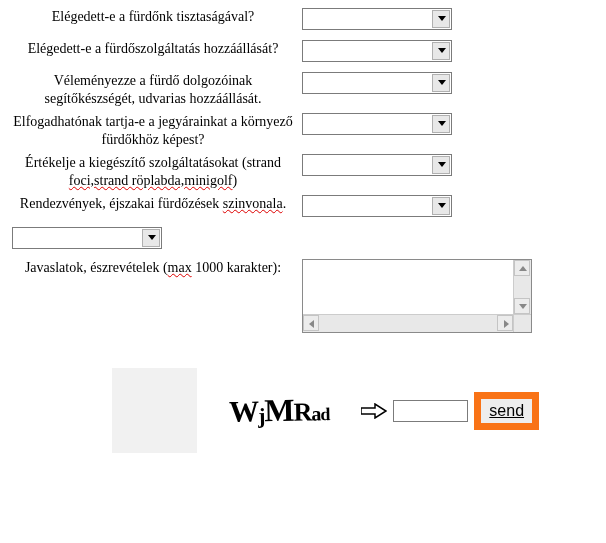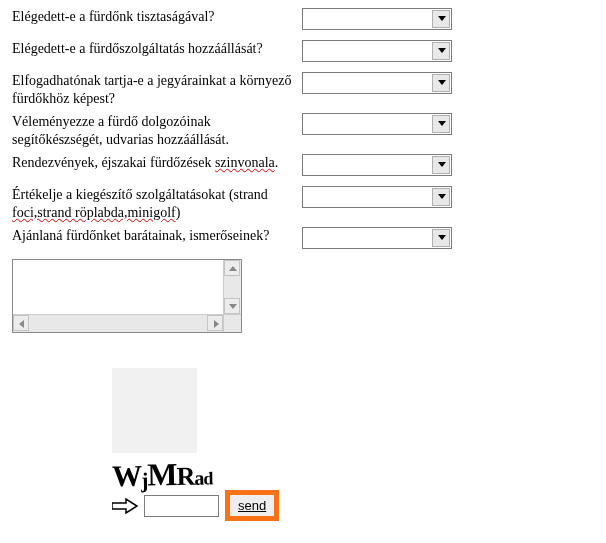--- a/index.html
+++ b/index.html
@@ -14,20 +14,21 @@
     }
     .row {
       display: flex;
       align-items: flex-start;
       margin-bottom: 6px;
     }
     .label-col {
       width: 290px;
       padding-right: 8px;
       line-height: 1.25;
+      text-align: center;
     }
     .input-col {
       flex: 0 0 auto;
     }
     .dropdown {
       width: 150px;
       height: 22px;
       border: 1px solid #7b7b7b;
       background: #fff;
       position: relative;
@@ -145,25 +146,25 @@
       bottom: 0;
       width: 18px;
       height: 18px;
       background: #e8e8e8;
       border-top: 1px solid #ccc;
       border-left: 1px solid #ccc;
     }
     .redline { text-decoration: underline wavy #d00; text-decoration-thickness: 1px; }
     .captcha-area {
       display: flex;
+      align-items: center;
       justify-content: flex-start;
       margin-top: 35px;
-      gap: 0;
+      gap: 32px;
       padding-left: 100px;
-      flex-direction: column;
     }
     .captcha-placeholder {
       width: 85px;
       height: 85px;
       background: #f1f1f1;
     }
     .captcha-text {
       font-family: serif;
       font-size: 28px;
       font-weight: bold;
@@ -181,24 +182,24 @@
       height: 16px;
     }
     .captcha-input {
       width: 75px;
       height: 22px;
       border: 1px solid #7b7b7b;
       background: #fff;
     }
     .send-btn {
       font-family: sans-serif;
-      font-size: 13px;
+      font-size: 16px;
       text-decoration: underline;
       background: #eee;
-      border: 5px solid #f97316;
+      border: 7px solid #f97316;
       padding: 3px 8px;
       cursor: pointer;
     }
     .captcha-right {
       display: flex;
       align-items: center;
       gap: 6px;
     }
   </style>
 </head>
@@ -207,42 +208,42 @@
 <div id="rows">
     <div class="row">
       <div class="label-col">Elégedett-e a fürdőnk tisztaságával?</div>
       <div class="input-col"><div class="dropdown"><span class="chev"></span></div></div>
     </div>
     <div class="row">
       <div class="label-col">Elégedett-e a fürdőszolgáltatás hozzáállását?</div>
       <div class="input-col"><div class="dropdown"><span class="chev"></span></div></div>
     </div>
     <div class="row">
+      <div class="label-col">Véleményezze a fürdő dolgozóinak segítőkészségét, udvarias hozzáállását.</div>
+      <div class="input-col"><div class="dropdown"><span class="chev"></span></div></div>
+    </div>
+    <div class="row">
       <div class="label-col">Elfogadhatónak tartja-e a jegyárainkat a környező fürdőkhöz képest?</div>
       <div class="input-col"><div class="dropdown"><span class="chev"></span></div></div>
     </div>
     <div class="row">
-      <div class="label-col">Véleményezze a fürdő dolgozóinak segítőkészségét, udvarias hozzáállását.</div>
+      <div class="label-col">Értékelje a kiegészítő szolgáltatásokat (strand <span class="redline">foci,strand röplabda,minigolf</span>)</div>
       <div class="input-col"><div class="dropdown"><span class="chev"></span></div></div>
     </div>
     <div class="row">
       <div class="label-col">Rendezvények, éjszakai fürdőzések <span class="redline">szinvonala</span>.</div>
       <div class="input-col"><div class="dropdown"><span class="chev"></span></div></div>
     </div>
     <div class="row">
-      <div class="label-col">Értékelje a kiegészítő szolgáltatásokat (strand <span class="redline">foci,strand röplabda,minigolf</span>)</div>
-      <div class="input-col"><div class="dropdown"><span class="chev"></span></div></div>
-    </div>
-    <div class="row">
-      <div class="label-col">Ajánlaná fürdőnket barátainak, ismerőseinek?</div>
       <div class="input-col"><div class="dropdown"><span class="chev"></span></div></div>
     </div>
   </div>
 
 <div class="row">
+  <div class="label-col">Javaslatok, észrevételek (<span class="redline">max</span> 1000 karakter):</div>
   <div class="input-col">
     <div class="textarea-wrap">
       <div class="textarea-area"></div>
       <div class="scrollbar-v">
         <div class="arrow-up"></div>
         <div class="arrow-down"></div>
       </div>
       <div class="scrollbar-h">
         <div class="arrow-left"></div>
         <div class="arrow-right"></div>

